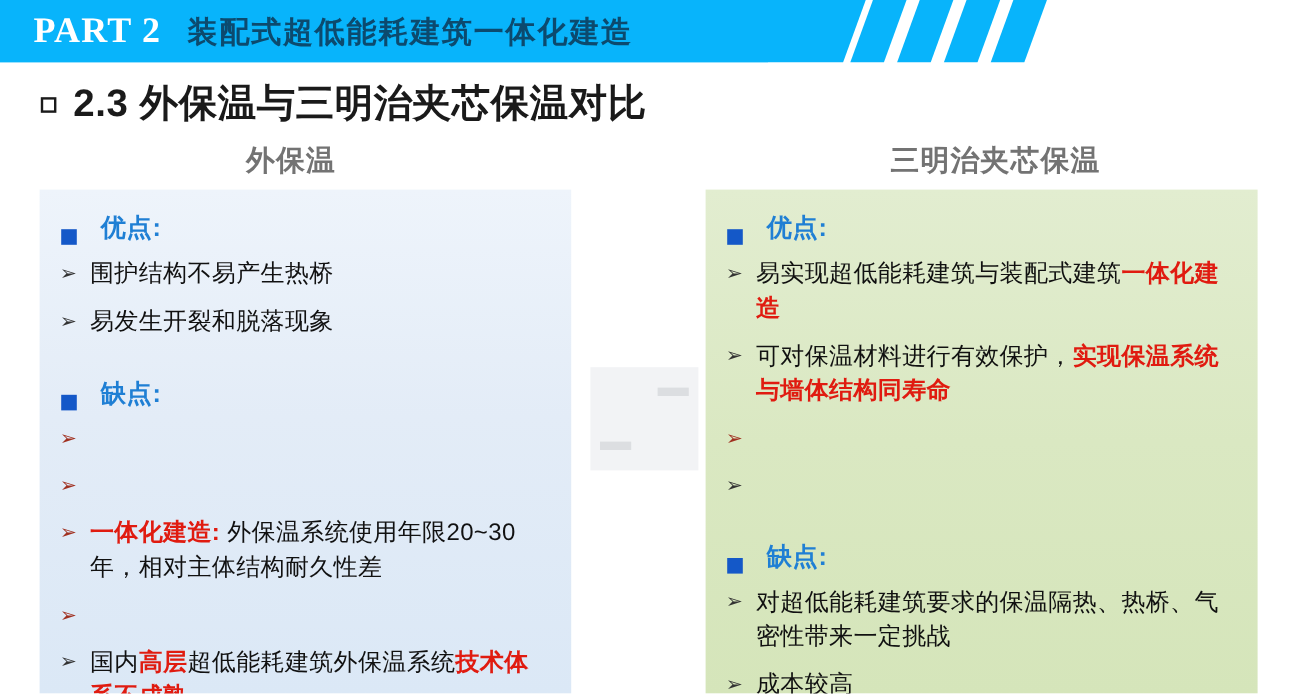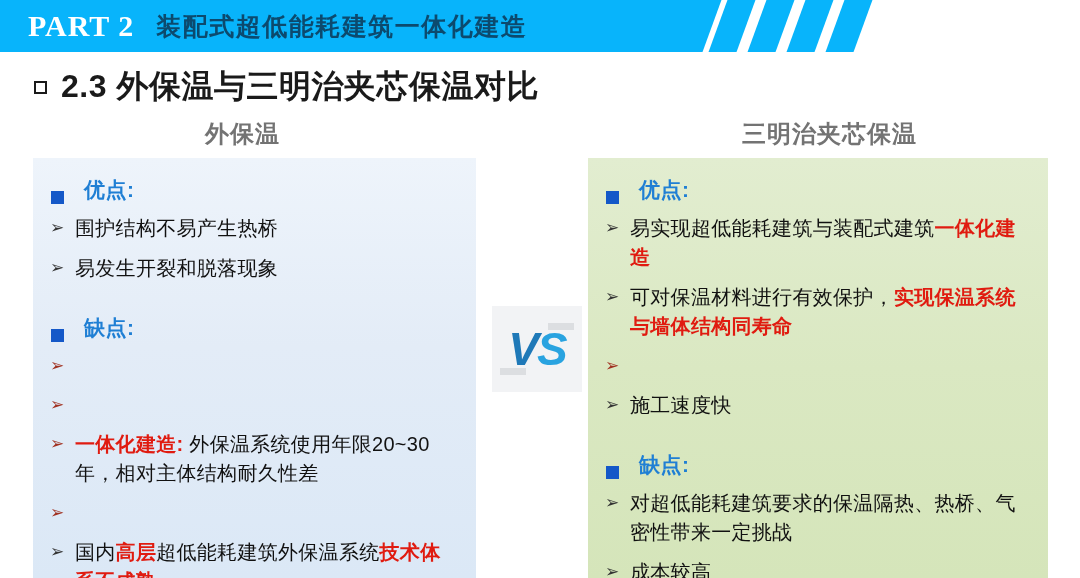--- a/index.html
+++ b/index.html
@@ -296,34 +296,32 @@
     </div>
     <div class="bullet-row">
       <span class="arrow">➢</span>
       <span class="bullet-text"><span class="black">可对保温材料进行有效保护，</span><span class="red">实现保温系统与墙体结构同寿命</span></span>
     </div>
     <div class="bullet-row">
       <span class="arrow red">➢</span>
     </div>
     <div class="bullet-row">
       <span class="arrow">➢</span>
-      <span class="bullet-text"><span class="black">施工速度快</span></span>
     </div>
     <div class="spacer"></div>
     <div class="group-head">
       <span class="sq-bullet"></span>
       <span class="group-head-label">缺点:</span>
     </div>
     <div class="bullet-row">
       <span class="arrow">➢</span>
       <span class="bullet-text"><span class="black">对超低能耗建筑要求的保温隔热、热桥、气密性带来一定挑战</span></span>
     </div>
     <div class="bullet-row">
       <span class="arrow">➢</span>
       <span class="bullet-text"><span class="black">成本较高</span></span>
     </div>
   </div>
 
 <div id="vs-badge">
   <div id="vs-dash-top"></div>
   <div id="vs-dash-bottom"></div>
-  <div id="vs-text"><span id="vs-v">V</span><span id="vs-s">S</span></div>
 </div>
 
 </body></html>

